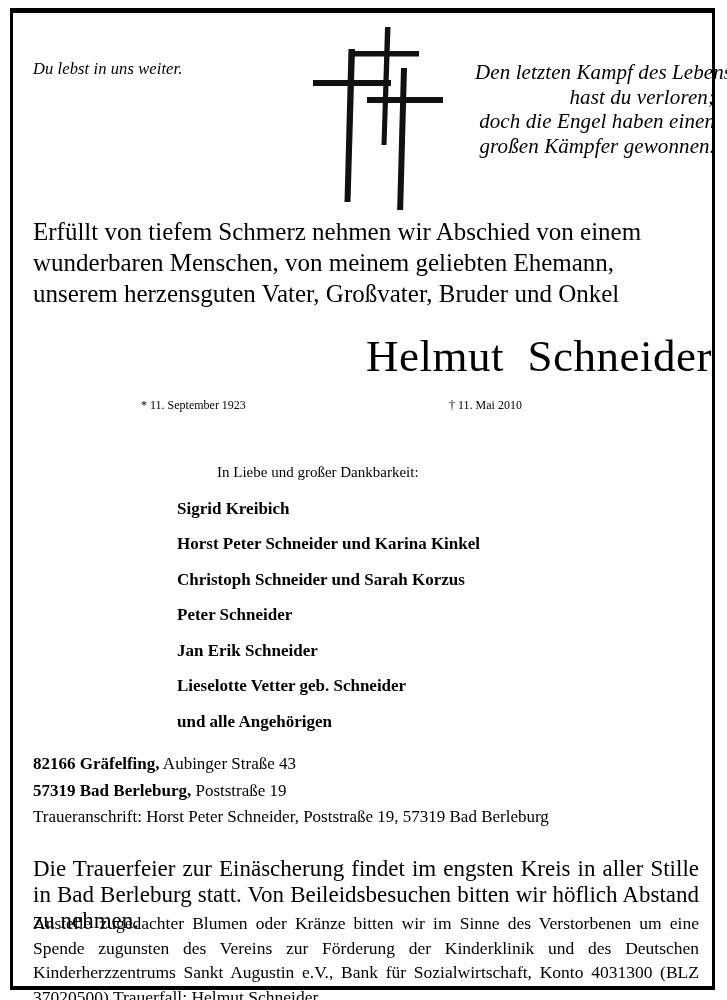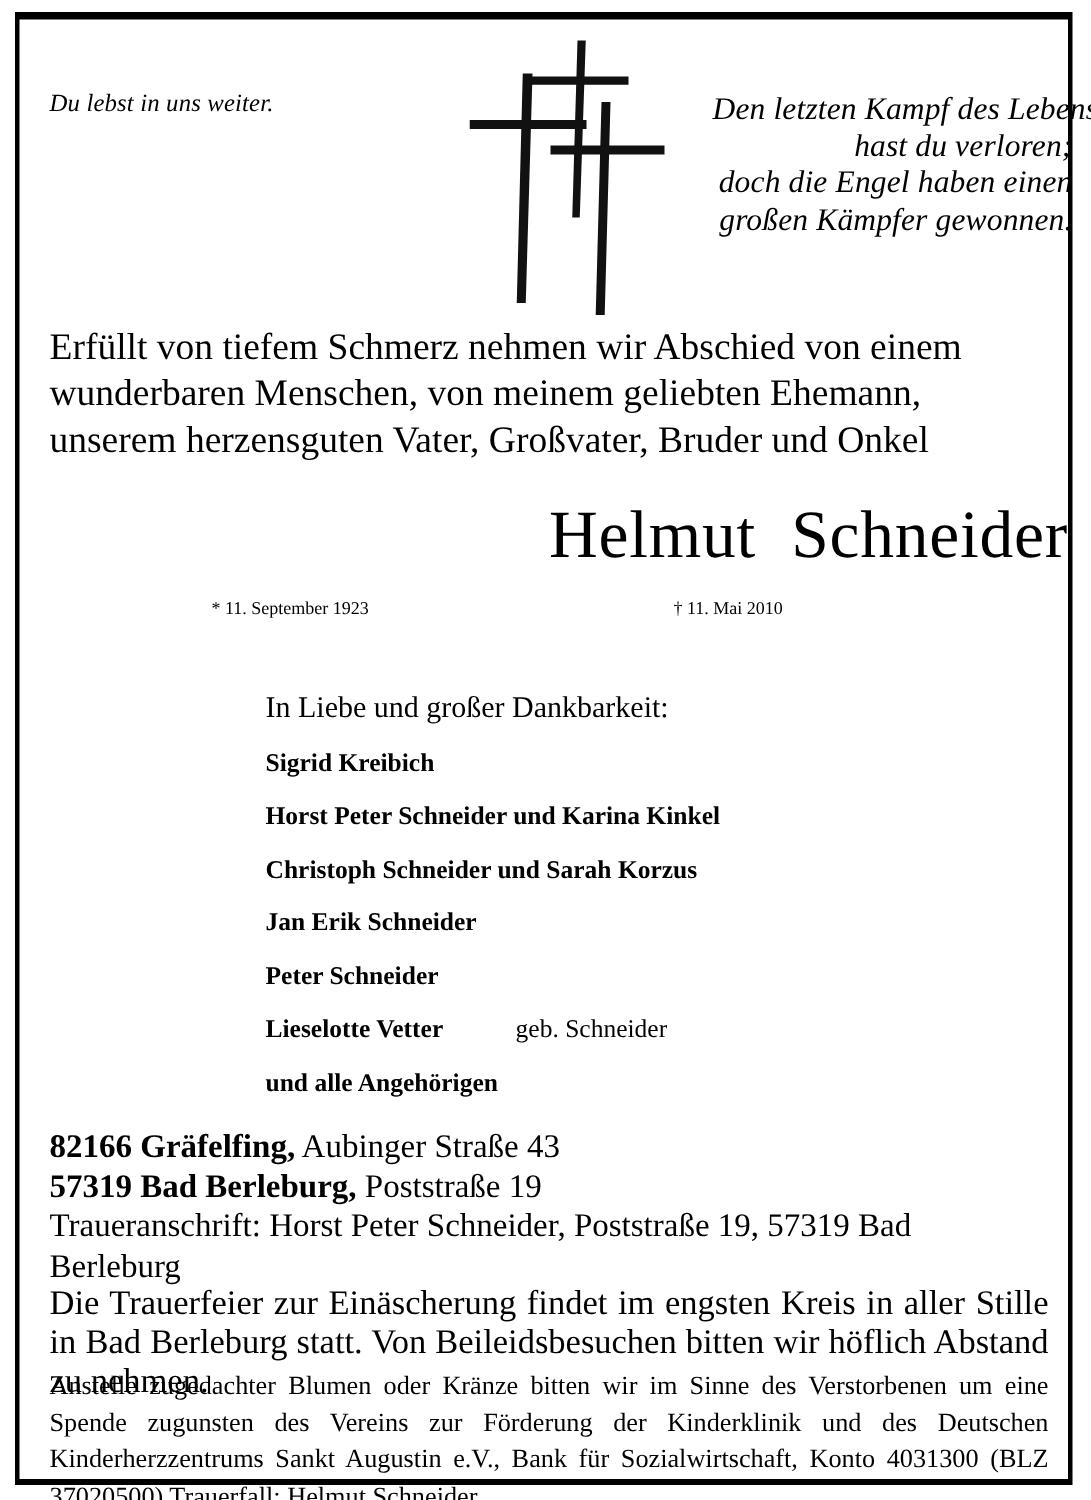--- a/index.html
+++ b/index.html
@@ -123,42 +123,42 @@
   }
 
   
   .mourners {
     position: absolute;
     left: 164px;
     top: 442px;
     width: 520px;
   }
   .mourn-intro {
-    font-size: 20px;
+    font-size: 15px;
     line-height: 35.5px;
     height: 35.5px;
+    margin-left: 40px;
   }
   .mourn-item {
     font-size: 17px;
     line-height: 35.5px;
     height: 35.5px;
     font-weight: bold;
   }
   .mourn-item .suffix {
-    font-weight: normal;
-    margin-left: 44px;
+    font-weight: bold;
   }
 
   
   .addresses {
     position: absolute;
     left: 20px;
     top: 738px;
     width: 664px;
-    font-size: 22px;
+    font-size: 17px;
     line-height: 26.5px;
   }
   .addr-line .place { font-weight: bold; }
 
   
   .closing-1 {
     position: absolute;
     left: 20px;
     top: 843px;
     width: 666px;
@@ -228,24 +228,24 @@
       <div class="mourn-item">
         <span>Sigrid Kreibich</span><span class="suffix"></span>
       </div>
       <div class="mourn-item">
         <span>Horst Peter Schneider und Karina Kinkel</span><span class="suffix"></span>
       </div>
       <div class="mourn-item">
         <span>Christoph Schneider und Sarah Korzus</span><span class="suffix"></span>
       </div>
       <div class="mourn-item">
+        <span>Peter Schneider</span><span class="suffix"></span>
+      </div>
+      <div class="mourn-item">
         <span>Jan Erik Schneider</span><span class="suffix"></span>
-      </div>
-      <div class="mourn-item">
-        <span>Peter Schneider</span><span class="suffix"></span>
       </div>
       <div class="mourn-item">
         <span>Lieselotte Vetter</span><span class="suffix"> geb. Schneider</span>
       </div>
       <div class="mourn-item">
         <span>und alle Angehörigen</span><span class="suffix"></span>
       </div>
     </div>
 
     <div class="addresses">

